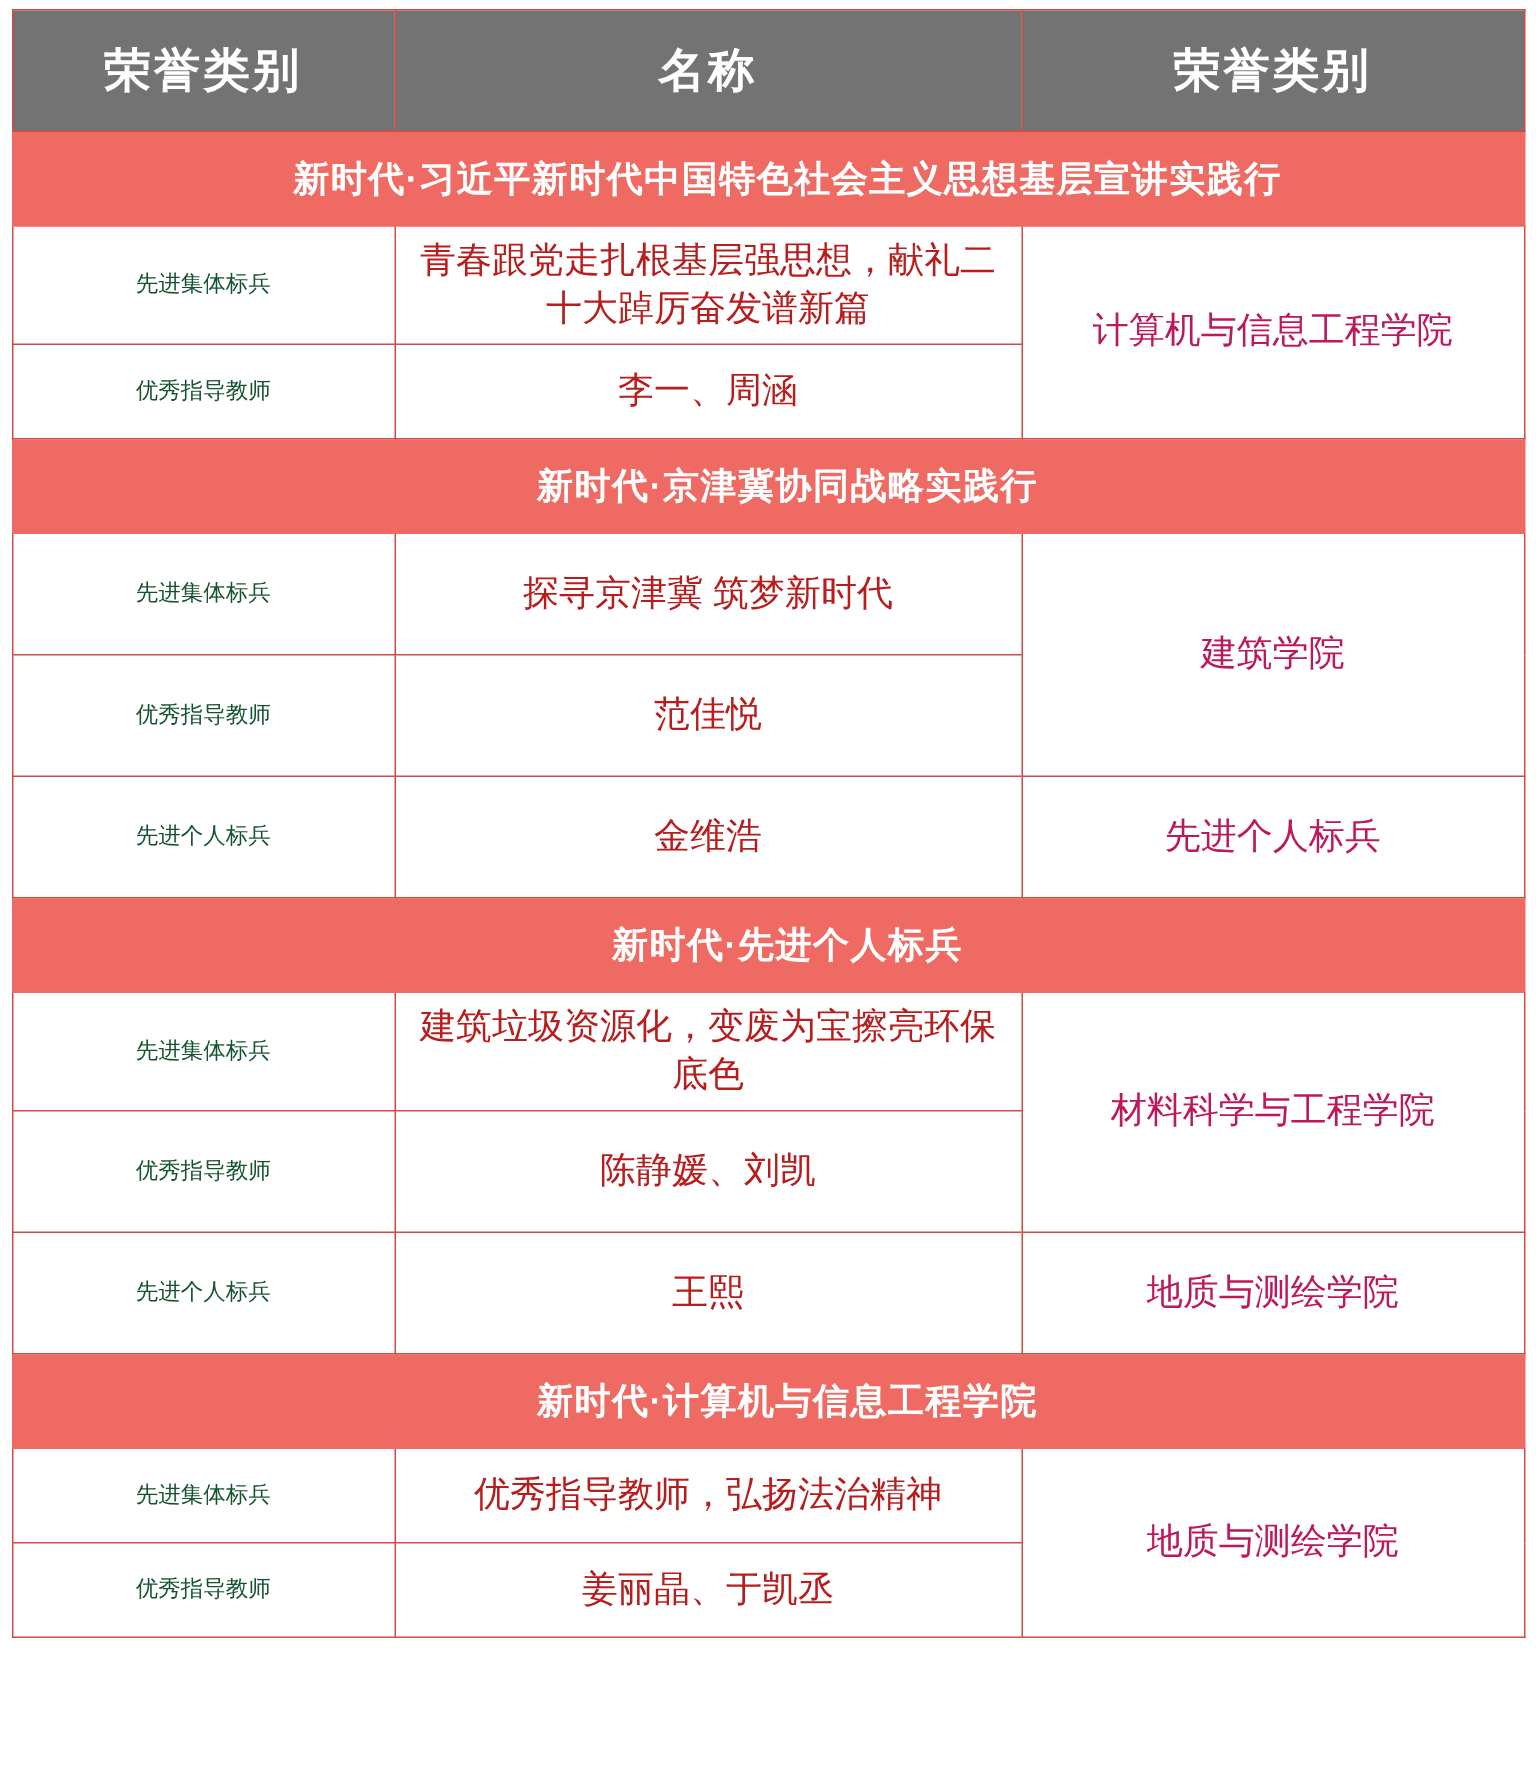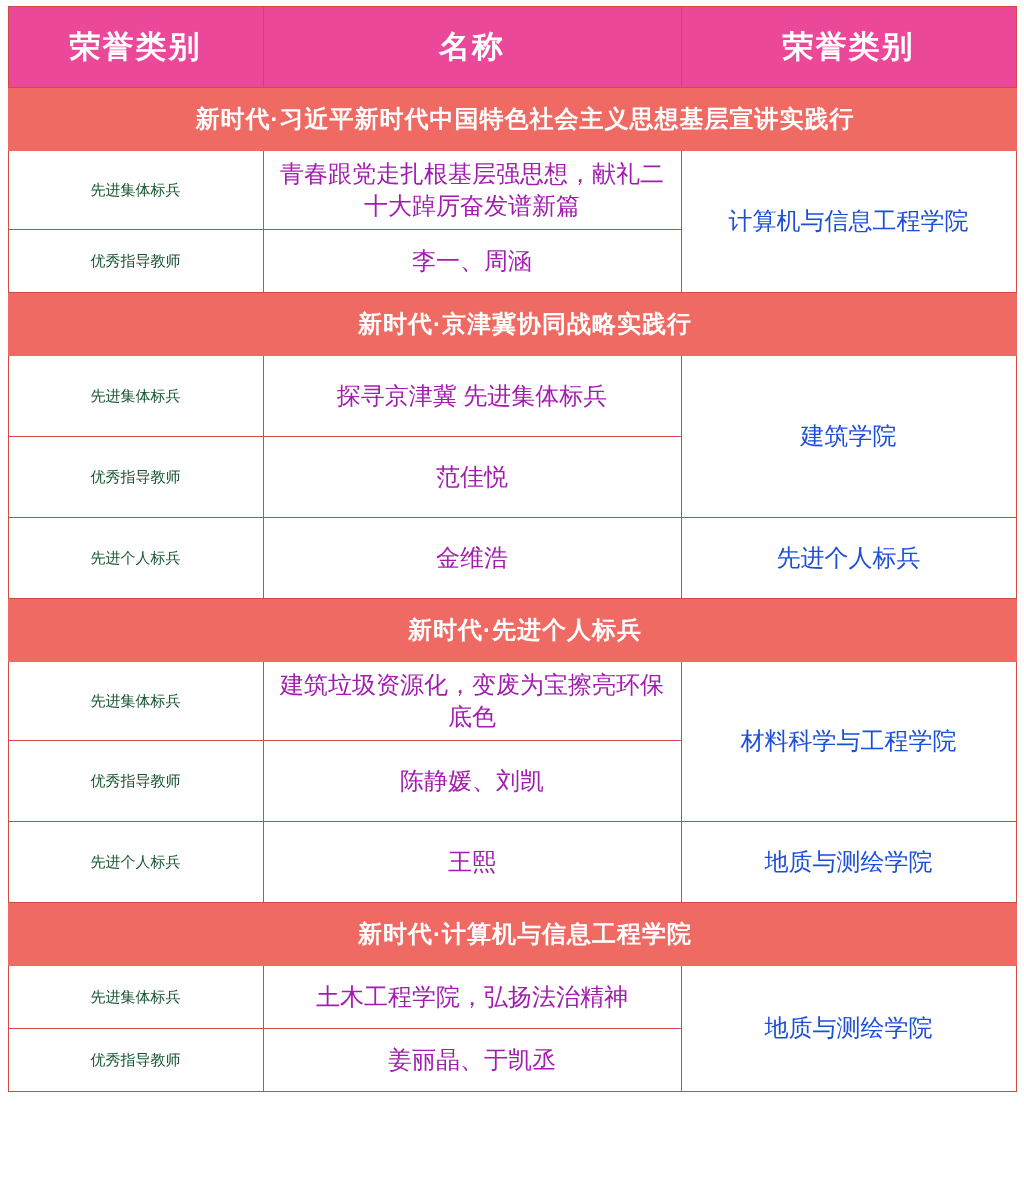--- a/index.html
+++ b/index.html
@@ -25,21 +25,21 @@
 
   .award-table td, .award-table th {
     border: 1px solid #d24a43;
     vertical-align: middle;
     text-align: center;
     padding: 0 6px;
   }
 
   
   thead th {
-    background: #ec4899;
+    background: #737373;
     color: #ffffff;
     font-size: 31px;
     font-weight: bold;
     letter-spacing: 2px;
     height: 80px;
     border: 1px solid #c00000;
   }
 
   
   td.section-banner {
@@ -53,26 +53,26 @@
     padding-left: 32px;
   }
 
   td.cat {
     font-size: 15px;
     color: #14532d;
     line-height: 1.35;
   }
   td.name {
     font-size: 24px;
-    color: #a21caf;
+    color: #b91c1c;
     line-height: 1.35;
   }
   td.unit {
     font-size: 24px;
-    color: #1d4ed8;
+    color: #be185d;
     line-height: 1.35;
   }
   tr.r-tall td { height: 78px; }
   tr.r-std td { height: 62px; }
   tr.r-mid td { height: 80px; }
 </style>
 </head>
 <body>
 
 <table class="award-table">
@@ -99,21 +99,21 @@
       </tr>
       <tr class="r-std">
         <td class="cat">优秀指导教师</td>
         <td class="name">李一、周涵</td>
       </tr>
       <tr>
         <td class="section-banner" colspan="3">新时代·京津冀协同战略实践行</td>
       </tr>
       <tr class="r-mid">
         <td class="cat">先进集体标兵</td>
-        <td class="name">探寻京津冀 先进集体标兵</td>
+        <td class="name">探寻京津冀 筑梦新时代</td>
         <td class="unit" rowspan="2">建筑学院</td>
       </tr>
       <tr class="r-mid">
         <td class="cat">优秀指导教师</td>
         <td class="name">范佳悦</td>
       </tr>
       <tr class="r-mid">
         <td class="cat">先进个人标兵</td>
         <td class="name">金维浩</td>
         <td class="unit" rowspan="1">先进个人标兵</td>
@@ -133,21 +133,21 @@
       <tr class="r-mid">
         <td class="cat">先进个人标兵</td>
         <td class="name">王熙</td>
         <td class="unit" rowspan="1">地质与测绘学院</td>
       </tr>
       <tr>
         <td class="section-banner" colspan="3">新时代·计算机与信息工程学院</td>
       </tr>
       <tr class="r-std">
         <td class="cat">先进集体标兵</td>
-        <td class="name">土木工程学院，弘扬法治精神</td>
+        <td class="name">优秀指导教师，弘扬法治精神</td>
         <td class="unit" rowspan="2">地质与测绘学院</td>
       </tr>
       <tr class="r-std">
         <td class="cat">优秀指导教师</td>
         <td class="name">姜丽晶、于凯丞</td>
       </tr>
     </tbody>
 </table>
 
 </body></html>

